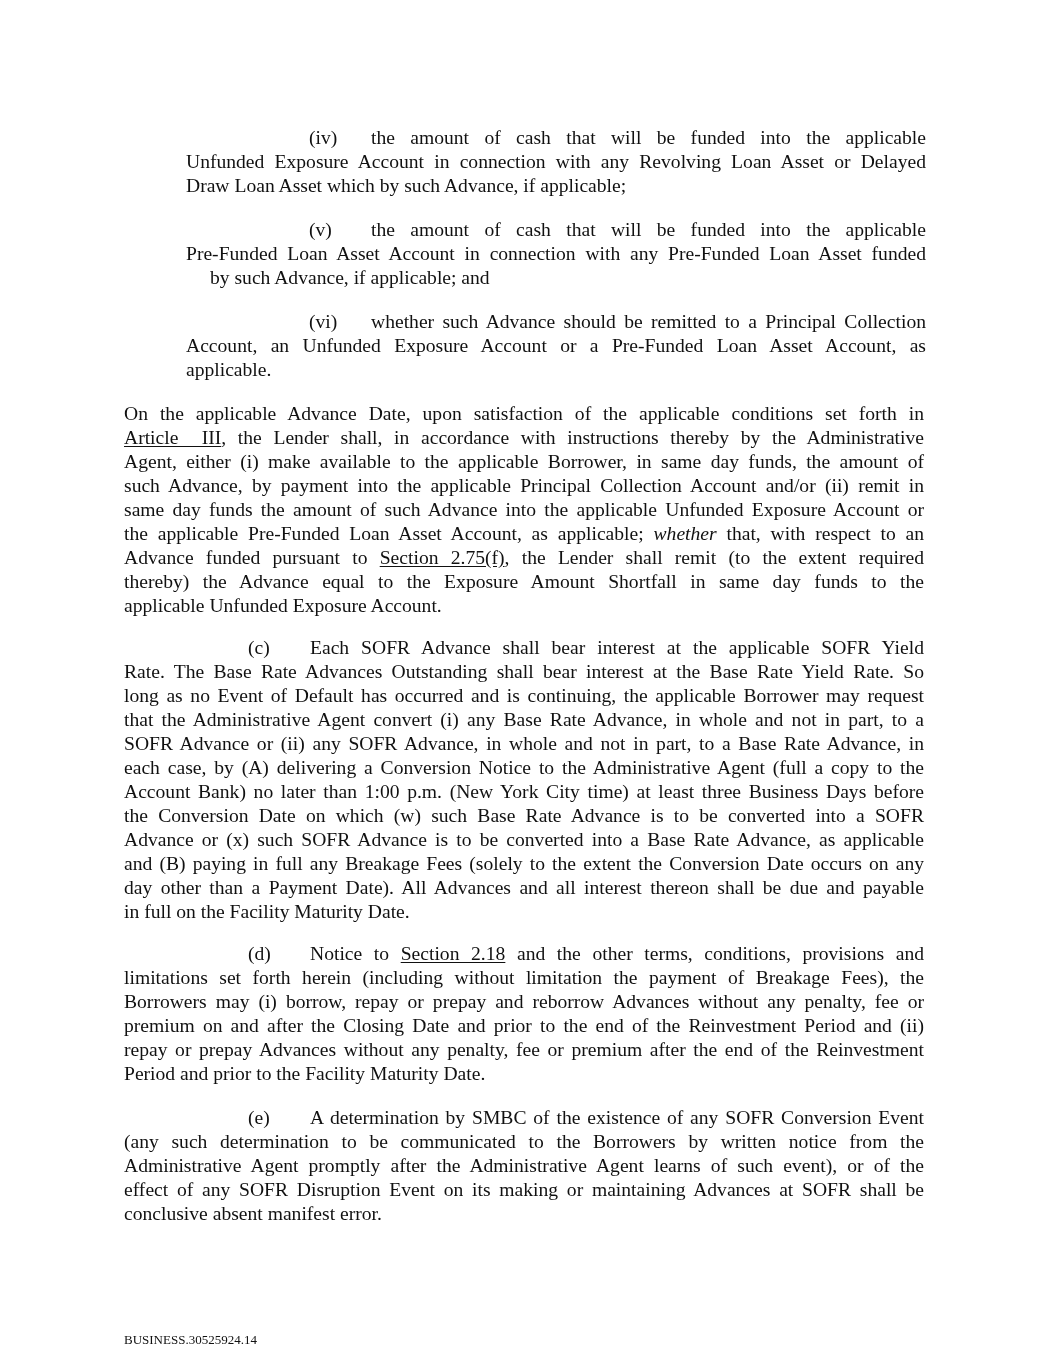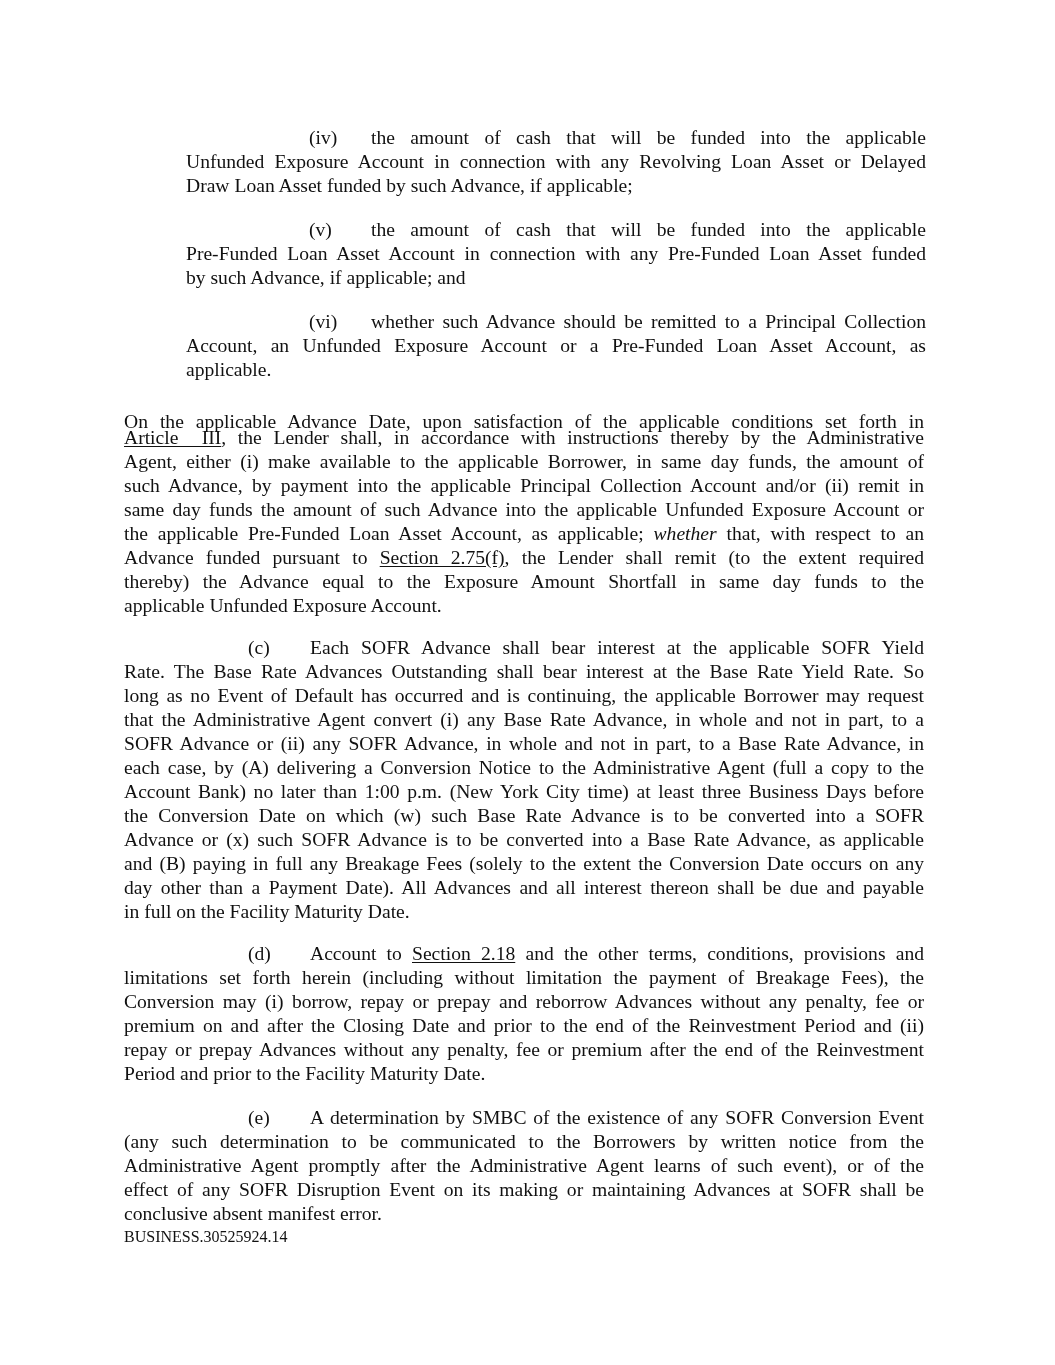--- a/index.html
+++ b/index.html
@@ -13,47 +13,47 @@
     .para { position: absolute; }
     .line {
       position: absolute; left: 0; white-space: nowrap;
       height: 24px; line-height: 24px;
     }
     .line.just { text-align: justify; text-align-last: justify; }
     .u { text-decoration: underline; text-underline-offset: 2px; }
     .i { font-style: italic; }
     .marker { display: inline-block; width: 62px; }
     .page-number { position: absolute; left: 0; width: 1055px; top: 1220px; text-align: center; font-size: 14px; }
-    .doc-id { position: absolute; left: 124px; top: 1228px; font-size: 16px; }
+    .doc-id { position: absolute; left: 124px; top: 1332px; font-size: 13px; }
   </style>
 </head>
 <body>
 
 <div class="page">
 
   <div class="para" style="left:186px; top:126px; width:740px;">
     <div class="line just" style="top:0; left:123px; width:617px;"><span class="marker">(iv)</span><span>the amount of cash that will be funded into the applicable</span></div>
     <div class="line just" style="top:24px; width:740px;">Unfunded Exposure Account in connection with any Revolving Loan Asset or Delayed</div>
-    <div class="line" style="top:48px;">Draw Loan Asset funded by such Advance, if applicable;</div>
+    <div class="line" style="top:48px;">Draw Loan Asset which by such Advance, if applicable;</div>
   </div>
 
   <div class="para" style="left:186px; top:218px; width:740px;">
     <div class="line just" style="top:0; left:123px; width:617px;"><span class="marker">(v)</span><span>the amount of cash that will be funded into the applicable</span></div>
     <div class="line just" style="top:24px; width:740px;">Pre-Funded Loan Asset Account in connection with any Pre-Funded Loan Asset funded</div>
-    <div class="line" style="top:48px;">by such Advance, if applicable; and</div>
+    <div class="line" style="top:48px;margin-left:24px;">by such Advance, if applicable; and</div>
   </div>
 
   <div class="para" style="left:186px; top:310px; width:740px;">
     <div class="line just" style="top:0; left:123px; width:617px;"><span class="marker">(vi)</span><span>whether such Advance should be remitted to a Principal Collection</span></div>
     <div class="line just" style="top:24px; width:740px;">Account, an Unfunded Exposure Account or a Pre-Funded Loan Asset Account, as</div>
     <div class="line" style="top:48px;">applicable.</div>
   </div>
 
   <div class="para" style="left:124px; top:402px; width:800px;">
-    <div class="line just" style="top:0; width:800px;margin-top:8px;">On the applicable Advance Date, upon satisfaction of the applicable conditions set forth in</div>
+    <div class="line just" style="top:0; width:800px;">On the applicable Advance Date, upon satisfaction of the applicable conditions set forth in</div>
     <div class="line just" style="top:24px; width:800px;"><span class="u" style="white-space:pre;">Article  III</span><span>, the Lender shall, in accordance with instructions thereby by the Administrative</span></div>
     <div class="line just" style="top:48px; width:800px;">Agent, either (i) make available to the applicable Borrower, in same day funds, the amount of</div>
     <div class="line just" style="top:72px; width:800px;">such Advance, by payment into the applicable Principal Collection Account and/or (ii) remit in</div>
     <div class="line just" style="top:96px; width:800px;">same day funds the amount of such Advance into the applicable Unfunded Exposure Account or</div>
     <div class="line just" style="top:120px; width:800px;"><span style="white-space:pre;">the applicable Pre-Funded Loan Asset Account, as applicable; </span><span class="i">whether</span><span style="white-space:pre;"> that, with respect to an</span></div>
     <div class="line just" style="top:144px; width:800px;"><span style="white-space:pre;">Advance funded pursuant to </span><span class="u">Section 2.75(f)</span><span>, the Lender shall remit (to the extent required</span></div>
     <div class="line just" style="top:168px; width:800px;">thereby) the Advance equal to the Exposure Amount Shortfall in same day funds to the</div>
     <div class="line" style="top:192px;">applicable Unfunded Exposure Account.</div>
   </div>
 
@@ -66,23 +66,23 @@
     <div class="line just" style="top:120px; width:800px;">each case, by (A) delivering a Conversion Notice to the Administrative Agent (full a copy to the</div>
     <div class="line just" style="top:144px; width:800px;">Account Bank) no later than 1:00 p.m. (New York City time) at least three Business Days before</div>
     <div class="line just" style="top:168px; width:800px;">the Conversion Date on which (w) such Base Rate Advance is to be converted into a SOFR</div>
     <div class="line just" style="top:192px; width:800px;">Advance or (x) such SOFR Advance is to be converted into a Base Rate Advance, as applicable</div>
     <div class="line just" style="top:216px; width:800px;">and (B) paying in full any Breakage Fees (solely to the extent the Conversion Date occurs on any</div>
     <div class="line just" style="top:240px; width:800px;">day other than a Payment Date).  All Advances and all interest thereon shall be due and payable</div>
     <div class="line" style="top:264px;">in full on the Facility Maturity Date.</div>
   </div>
 
   <div class="para" style="left:124px; top:942px; width:800px;">
-    <div class="line just" style="top:0; left:124px; width:676px;"><span class="marker">(d)</span><span style="white-space:pre;">Account to </span><span class="u">Section 2.18</span><span style="white-space:pre;"> and the other terms, conditions, provisions and</span></div>
+    <div class="line just" style="top:0; left:124px; width:676px;"><span class="marker">(d)</span><span style="white-space:pre;">Notice to </span><span class="u">Section 2.18</span><span style="white-space:pre;"> and the other terms, conditions, provisions and</span></div>
     <div class="line just" style="top:24px; width:800px;">limitations set forth herein (including without limitation the payment of Breakage Fees), the</div>
-    <div class="line just" style="top:48px; width:800px;">Conversion may (i) borrow, repay or prepay and reborrow Advances without any penalty, fee or</div>
+    <div class="line just" style="top:48px; width:800px;">Borrowers may (i) borrow, repay or prepay and reborrow Advances without any penalty, fee or</div>
     <div class="line just" style="top:72px; width:800px;">premium on and after the Closing Date and prior to the end of the Reinvestment Period and (ii)</div>
     <div class="line just" style="top:96px; width:800px;">repay or prepay Advances without any penalty, fee or premium after the end of the Reinvestment</div>
     <div class="line" style="top:120px;">Period and prior to the Facility Maturity Date.</div>
   </div>
 
   <div class="para" style="left:124px; top:1106px; width:800px;">
     <div class="line just" style="top:0; left:124px; width:676px;"><span class="marker">(e)</span><span>A determination by SMBC of the existence of any SOFR Conversion Event</span></div>
     <div class="line just" style="top:24px; width:800px;">(any such determination to be communicated to the Borrowers by written notice from the</div>
     <div class="line just" style="top:48px; width:800px;">Administrative Agent promptly after the Administrative Agent learns of such event), or of the</div>
     <div class="line just" style="top:72px; width:800px;">effect of any SOFR Disruption Event on its making or maintaining Advances at SOFR shall be</div>

